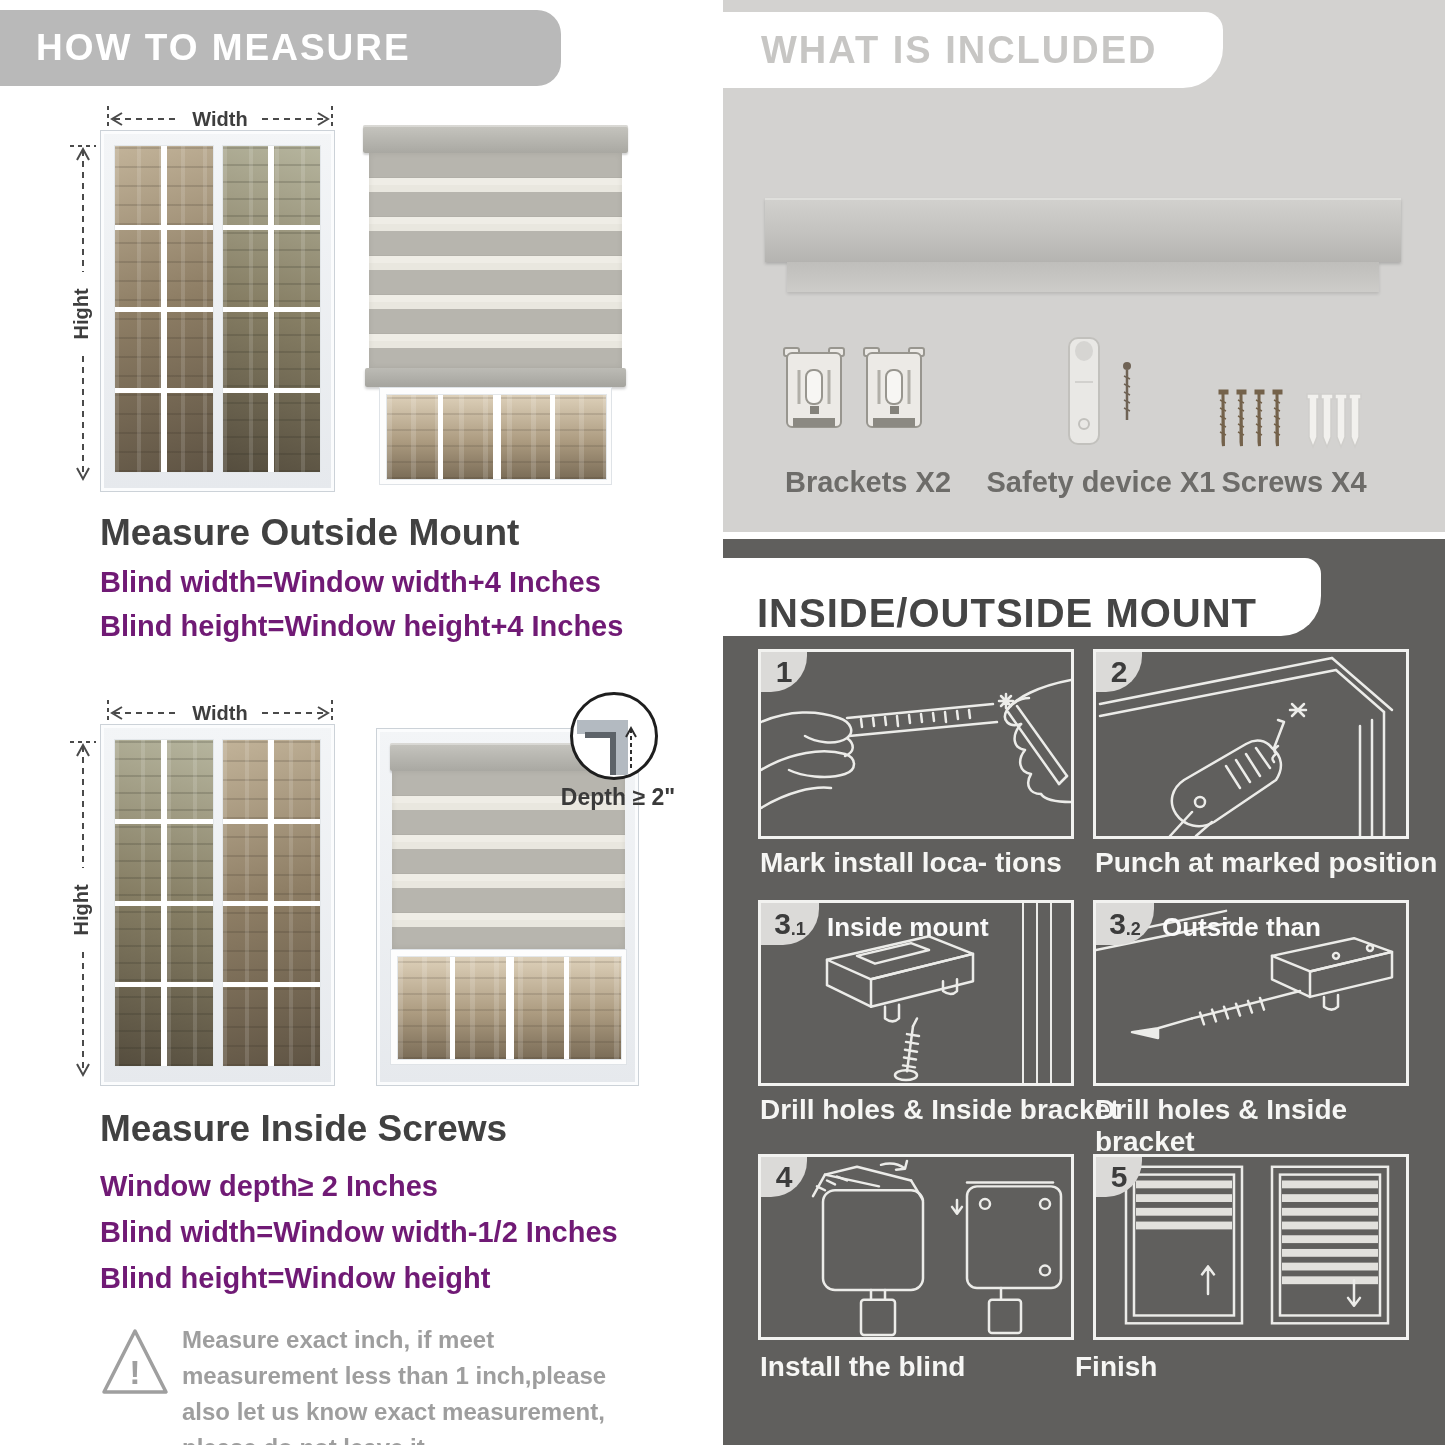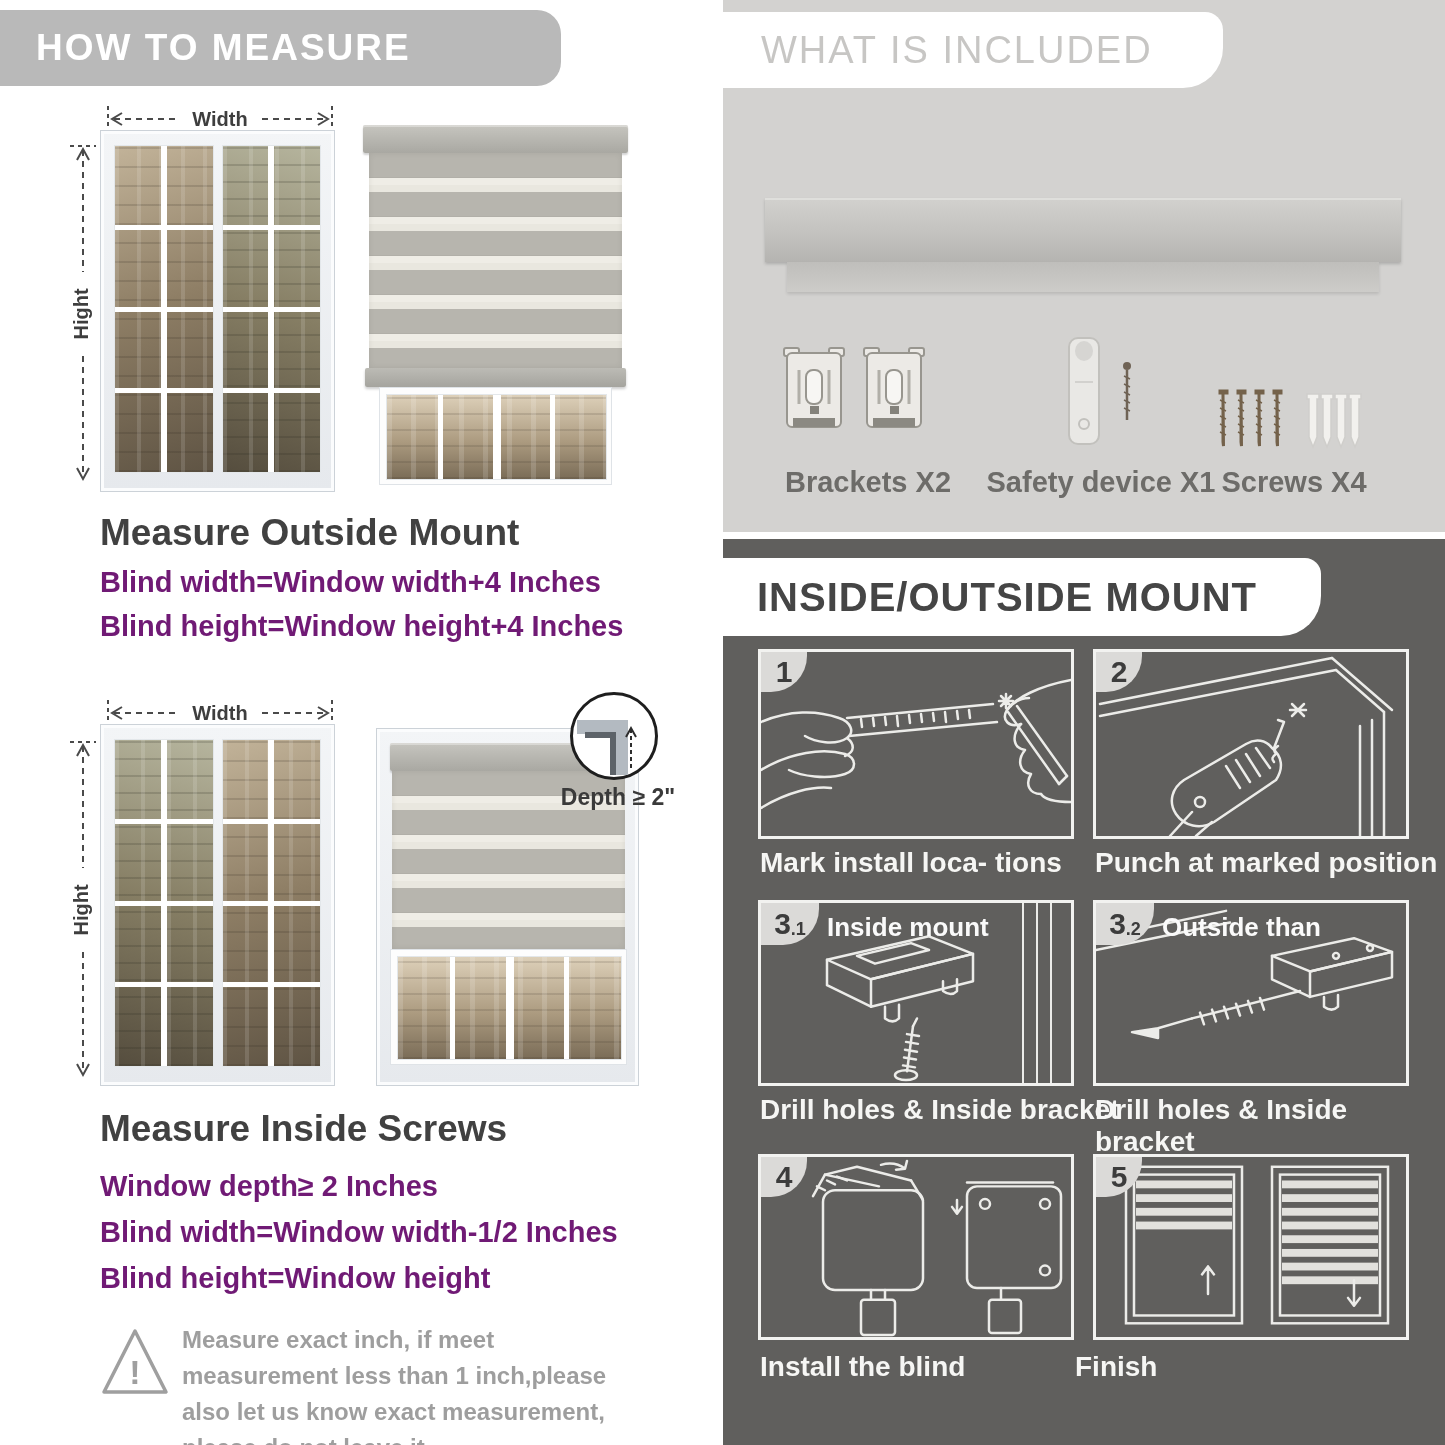--- a/index.html
+++ b/index.html
@@ -52,31 +52,31 @@
   .h2{font-size:29px;font-weight:bold;color:#701a75;}
   .depth-label{font-size:23px;font-weight:bold;color:#3a3a3a;text-align:center;}
   .warn-text{font-size:24px;font-weight:bold;color:#9e9e9e;line-height:1.5;}
 
   .depth-circle{border:3px solid #1e1e1e;border-radius:50%;background:#fff;overflow:hidden;box-sizing:border-box;}
 
   
   .panel-light{left:723px;top:0;width:722px;height:532px;background:#d3d2d0;}
   .wii-banner{left:0;top:12px;width:500px;height:76px;background:#fff;border-radius:0 18px 40px 0;
     display:flex;align-items:center;padding-left:38px;box-sizing:border-box;}
-  .wii-banner span{color:#c7c6c4;font-size:38px;font-weight:normal;letter-spacing:2px;}
+  .wii-banner span{color:#c7c6c4;font-size:38px;font-weight:bold;letter-spacing:2px;}
   .product-line{top:138px;left:0;width:100%;text-align:center;font-size:30px;font-weight:bold;color:#6f6e6b;}
   .rail-main{background:linear-gradient(180deg,#d2d1ce 0%,#c3c2bf 55%,#b5b4b1 100%);
     box-shadow:inset 0 2px 0 #dfdfdc,0 2px 3px rgba(0,0,0,.18);}
   .rail-lower{background:linear-gradient(180deg,#bfbebb,#cdccc9);box-shadow:0 2px 3px rgba(0,0,0,.12);}
   .part-caption{font-size:29px;font-weight:bold;color:#6d6c69;text-align:center;}
 
   
   .panel-dark{left:723px;top:539px;width:722px;height:906px;background:#605f5d;}
   .iom-banner{left:0;top:19px;width:598px;height:78px;background:#fff;border-radius:0 16px 40px 0;
-    display:flex;align-items:center;padding-left:34px;box-sizing:border-box;}
+    display:flex;align-items:flex-end;padding-left:34px;box-sizing:border-box;}
   .iom-banner span{color:#454545;font-size:40px;font-weight:bold;letter-spacing:1px;}
   .tile{border:3px solid #f2f2f0;box-sizing:border-box;background:#605f5d;}
   .tile svg{position:absolute;inset:0;width:100%;height:100%;}
   .badge{position:absolute;left:0;top:0;background:#dbdad8;color:#3c3c3c;
     border-radius:0 0 36px 0;display:flex;align-items:center;justify-content:center;
     font-weight:bold;font-size:30px;z-index:2;}
   .badge .sub{font-size:18px;margin-top:10px;}
   .tile-label{position:absolute;left:66px;top:9px;color:#fafafa;font-size:26px;font-weight:bold;z-index:2;}
   .step-caption{font-size:28px;font-weight:bold;color:#f6f6f4;}
 </style>

